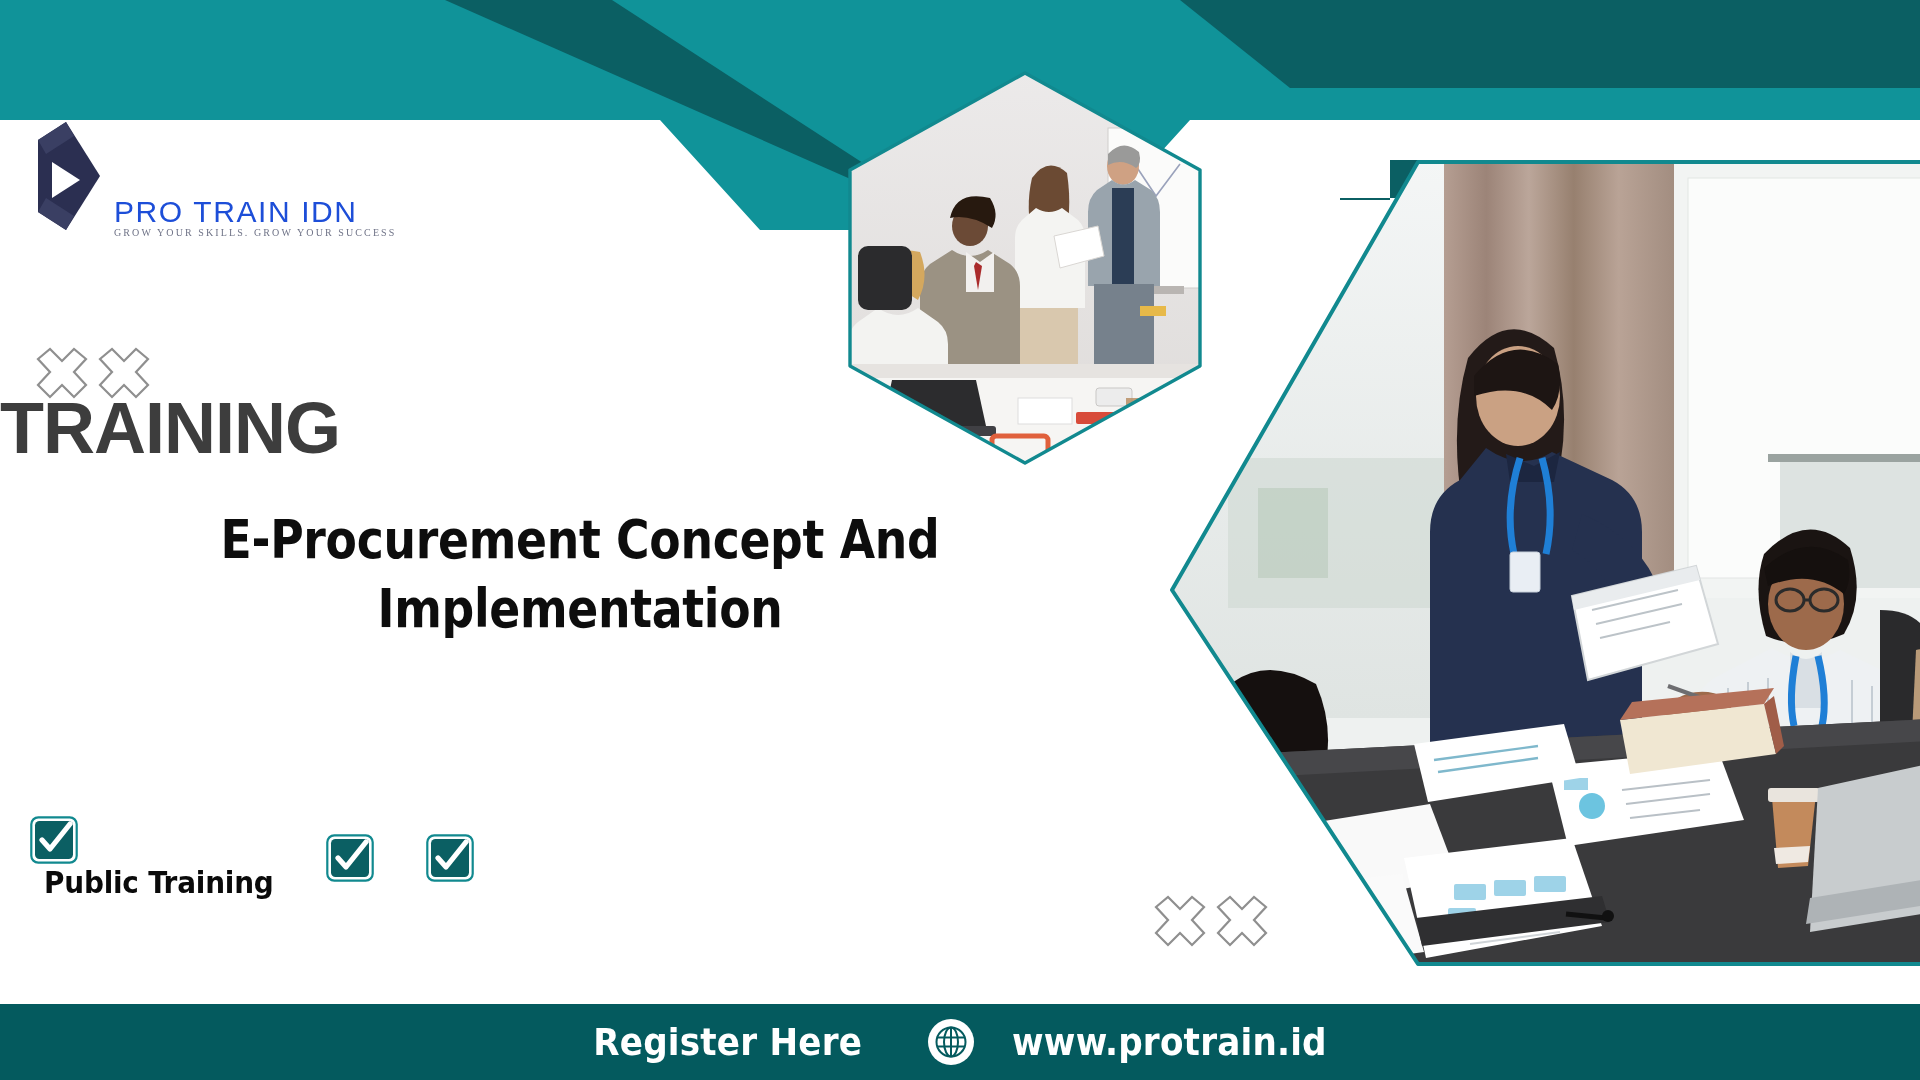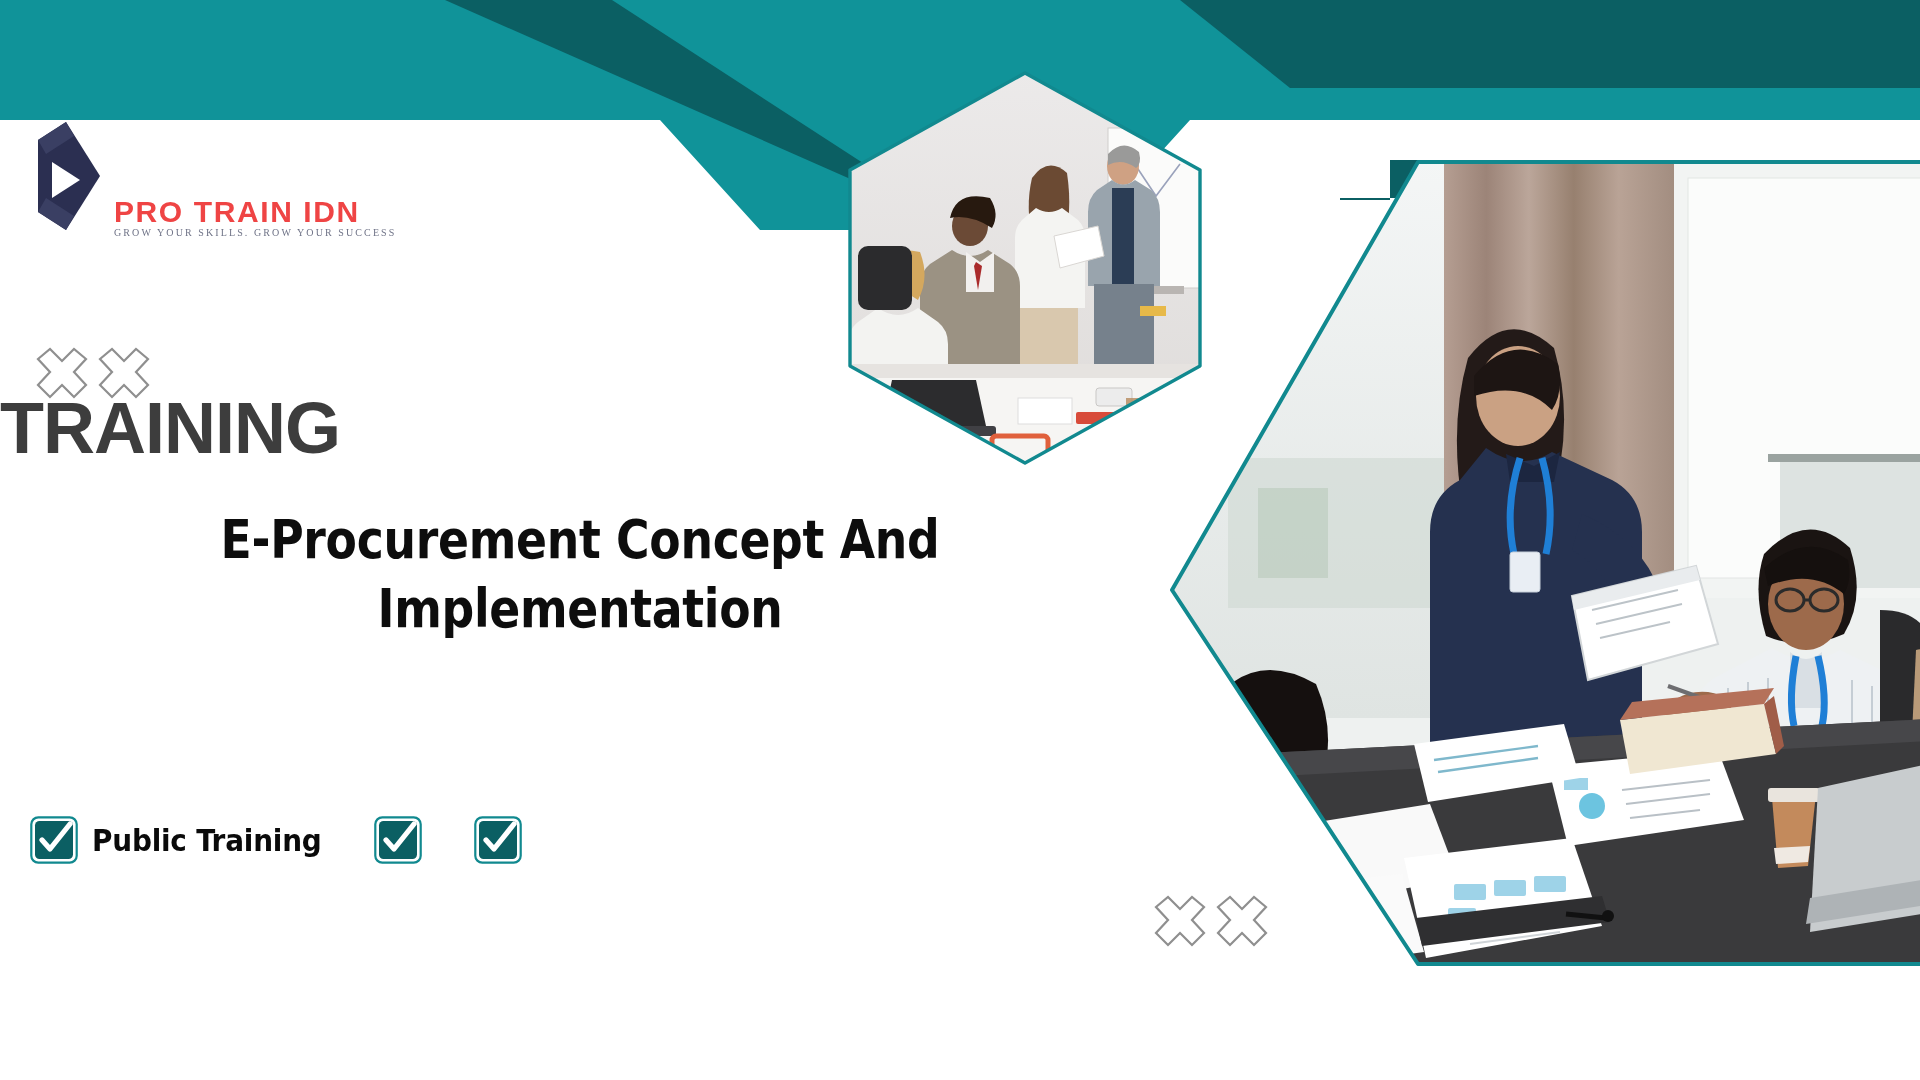--- a/index.html
+++ b/index.html
@@ -16,24 +16,24 @@
   .topband { position:absolute; top:0; left:0; width:1920px; height:230px; }
   .topband svg { display:block; width:1920px; height:230px; }
 
   
   .logo-block { position:absolute; left:30px; top:118px; width:360px; }
   .logo-row { display:flex; align-items:flex-end; }
   .logo-mark { width:74px; height:126px; flex:0 0 auto; }
   .logo-text-wrap { margin-left:10px; padding-bottom:6px; }
   .logo-name {
     font-family:"Liberation Sans", sans-serif;
-    font-weight:bold;
+    font-weight:normal;
     font-size:30px;
     letter-spacing:1.6px;
-    color:#ef4444;
+    color:#1d4ed8;
     white-space:nowrap;
     line-height:1;
   }
   .logo-tag {
     font-family:Liberation Serif, serif;
     font-size:10px;
     letter-spacing:2.1px;
     color:#6f7387;
     white-space:nowrap;
   }
@@ -60,21 +60,21 @@
     font-size:54px;
     color:#0d0d0d;
     line-height:1.28;
     letter-spacing:-0.3px;
     transform:scaleX(0.94);
     transform-origin:center top;
   }
 
   
   .checks { position:absolute; left:30px; top:816px; display:flex; align-items:center; }
-  .check-item { display:flex; align-items:center; margin-right:52px; }
+  .check-item { display:flex; align-items:flex-start; margin-right:52px;flex-direction:column; }
   .cbox { width:48px; height:48px; flex:0 0 auto; position:relative; }
   .cbox svg { display:block; }
   .clabel {
     margin-left:14px;
     font-family:"DejaVu Sans Condensed","Liberation Sans", sans-serif;
     font-weight:bold;
     font-size:31px;
     color:#0a0a0a;
     white-space:nowrap;
     letter-spacing:-0.2px;
@@ -412,14 +412,32 @@
         <path d="M650 630 l128 -28 l0 150 l-136 22 Z" fill="#c8ccce"></path>
         <path d="M642 740 l136 -22 l0 26 l-140 22 Z" fill="#aeb3b6"></path>
 
         <path d="M398 756 l40 4" stroke="#111" stroke-width="5" fill="none"></path>
         <circle cx="440" cy="758" r="6" fill="#111"></circle>
       </g>
       <path d="M250,4 L776,4 L776,806 L250,806 L4,432 Z" fill="none" stroke="#11898f" stroke-width="4" stroke-linejoin="round"></path>
     </svg>
   </div>
 
+  <div class="footer">
+    <div class="footer-inner">
+      <span class="reg-label">Register Here</span>
+      <span class="globe-icon">
+        <svg width="46" height="46" viewBox="0 0 46 46" xmlns="http://www.w3.org/2000/svg">
+          <circle cx="23" cy="23" r="23" fill="#ffffff"></circle>
+          <g fill="none" stroke="#045a5e" stroke-width="2">
+            <circle cx="23" cy="23" r="14.5"></circle>
+            <ellipse cx="23" cy="23" rx="7" ry="14.5"></ellipse>
+            <path d="M8.8 18.5 L37.2 18.5"></path>
+            <path d="M8.8 27.5 L37.2 27.5"></path>
+            <path d="M23 8.5 L23 37.5"></path>
+          </g>
+        </svg>
+      </span>
+      <span class="site-url">www.protrain.id</span>
+    </div>
+  </div>
 
 </div>
 
 </body></html>

